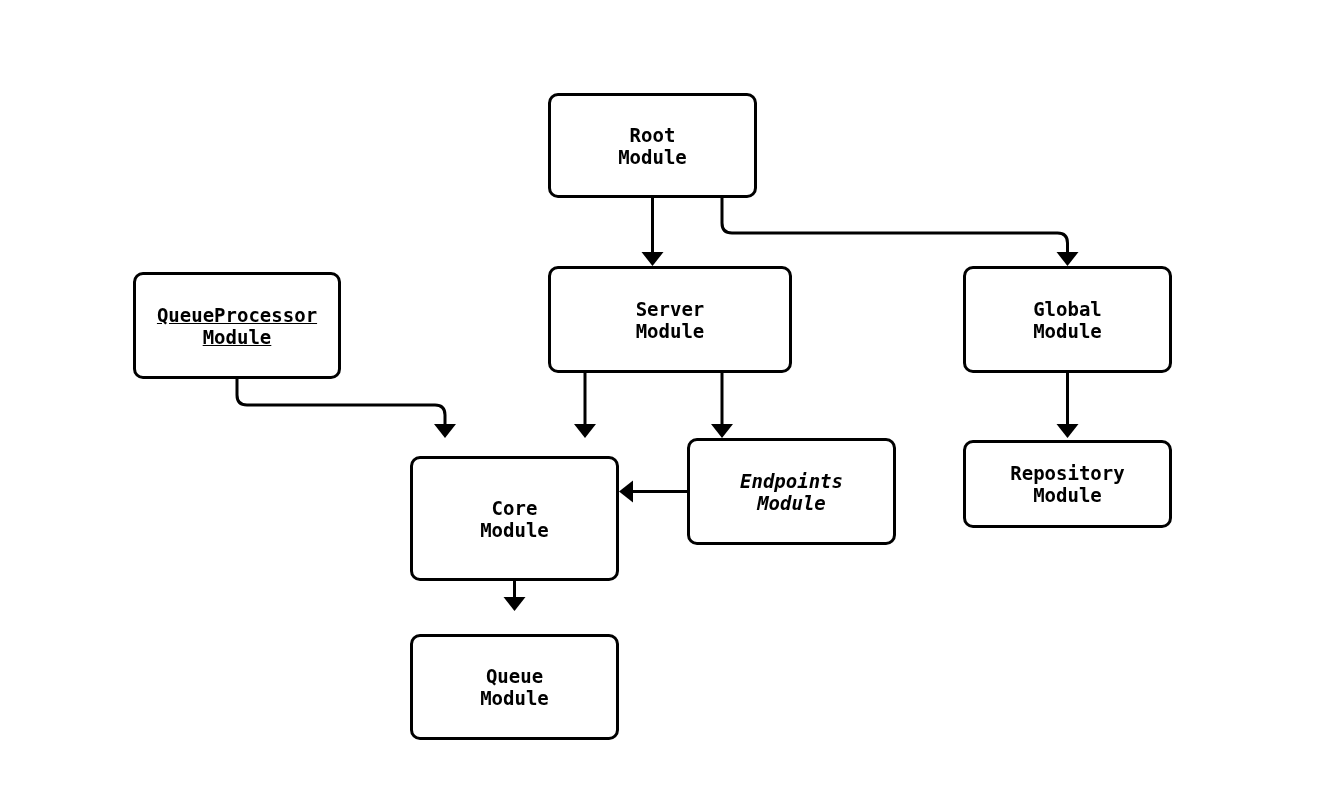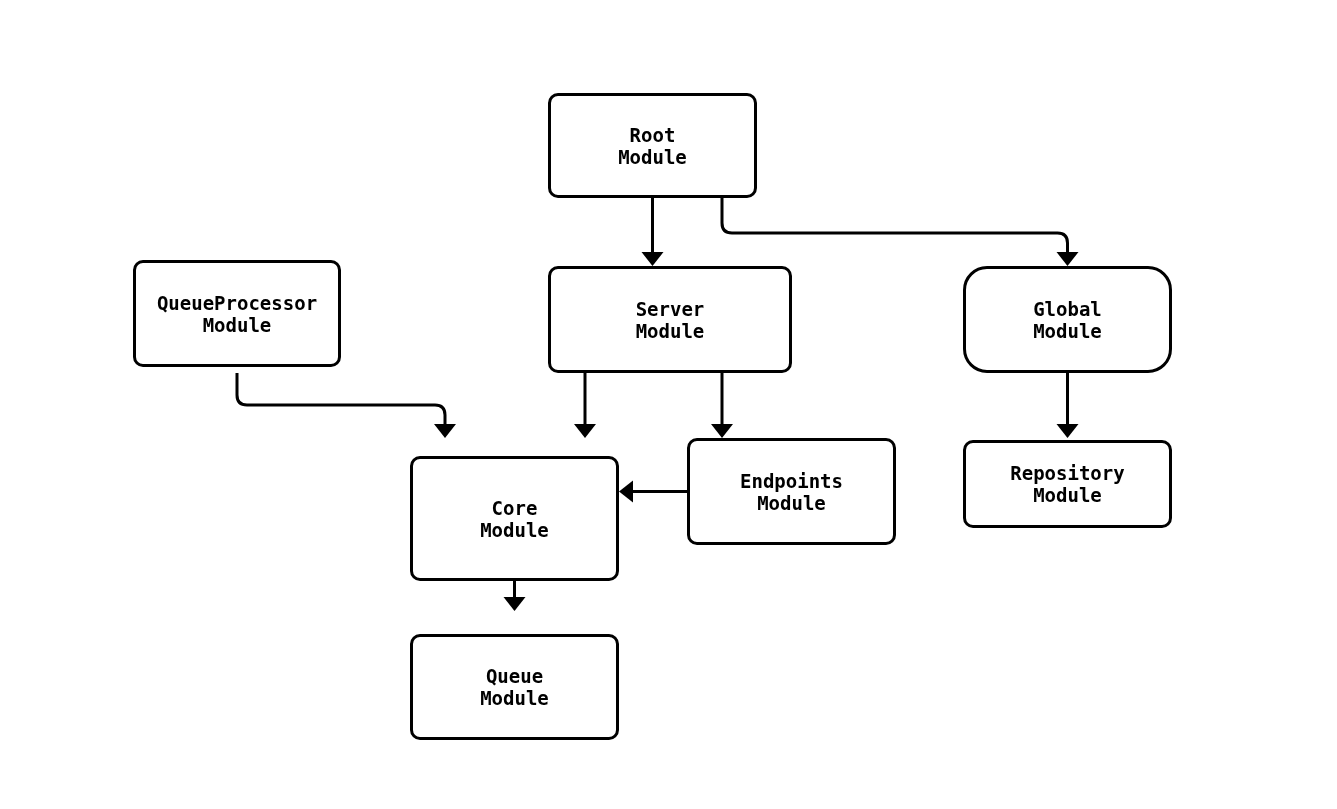--- a/index.html
+++ b/index.html
@@ -98,41 +98,41 @@
       <path class="edge-line" d="M1067.5 373 L1067.5 425"></path>
       <polygon class="edge-head" points="1056.5,424 1078.5,424 1067.5,438"></polygon>
     </g>
   </svg>
 
   <div class="node" style="left:548px; top:93px; width:209px; height:105px;">
     <span class="node-label">Root
 Module</span>
   </div>
 
-  <div class="node" style="left:133px; top:260px; width:208px; height:107px;">
+  <div class="node" style="left:133px; top:272px; width:208px; height:107px;text-decoration:underline;">
     <span class="node-label">QueueProcessor
 Module</span>
   </div>
 
   <div class="node" style="left:548px; top:266px; width:244px; height:107px;">
     <span class="node-label">Server
 Module</span>
   </div>
 
-  <div class="node" style="left:963px; top:266px; width:209px; height:107px;border-radius:24px;">
+  <div class="node" style="left:963px; top:266px; width:209px; height:107px;">
     <span class="node-label">Global
 Module</span>
   </div>
 
   <div class="node" style="left:410px; top:456px; width:209px; height:125px;">
     <span class="node-label">Core
 Module</span>
   </div>
 
-  <div class="node" style="left:687px; top:438px; width:209px; height:107px;">
+  <div class="node" style="left:687px; top:438px; width:209px; height:107px;font-style:italic;">
     <span class="node-label">Endpoints
 Module</span>
   </div>
 
   <div class="node" style="left:963px; top:440px; width:209px; height:88px;">
     <span class="node-label">Repository
 Module</span>
   </div>
 
   <div class="node" style="left:410px; top:611px; width:209px; height:106px;margin-top:23px;">

